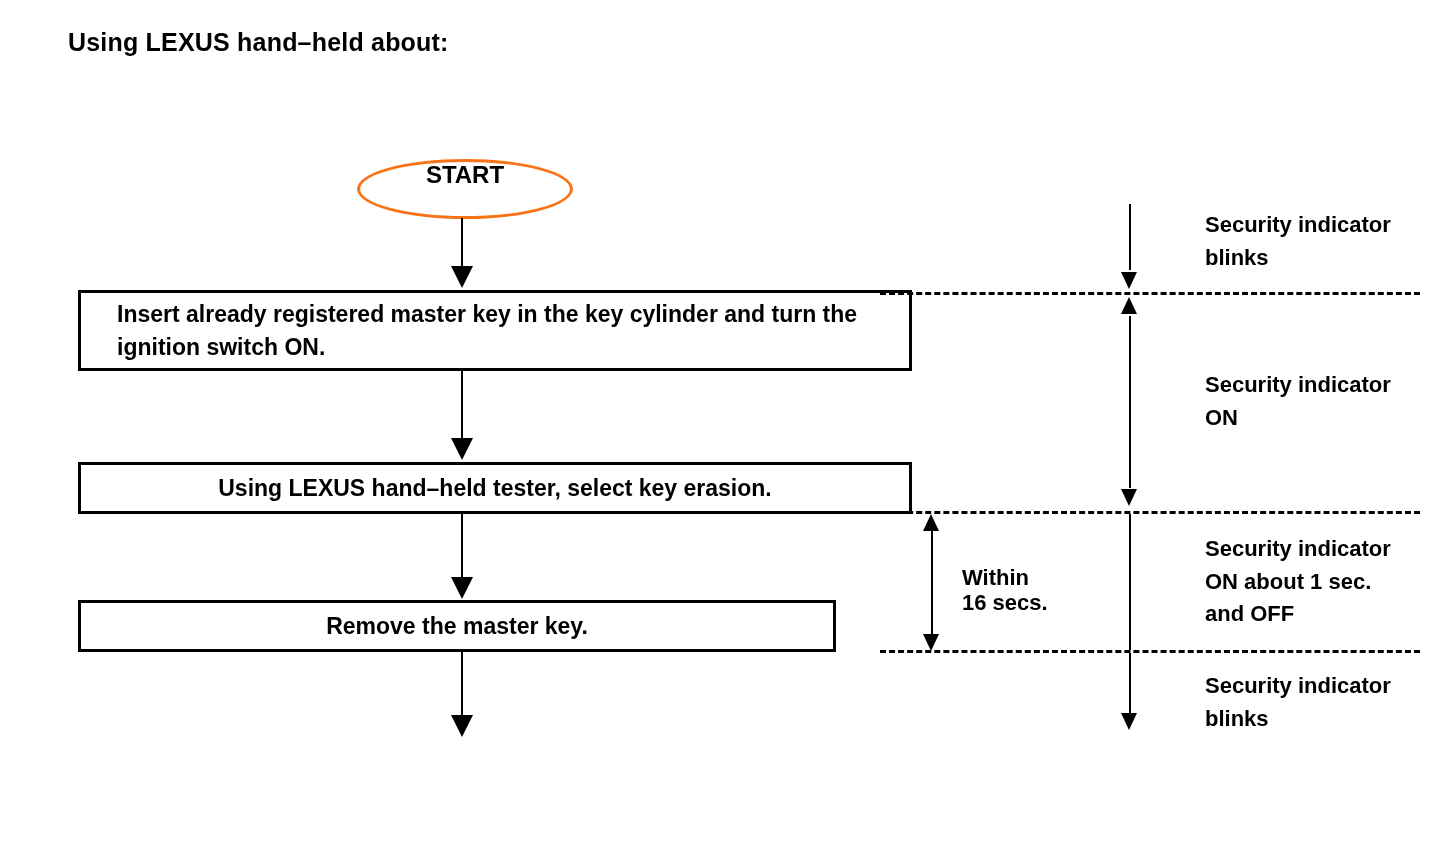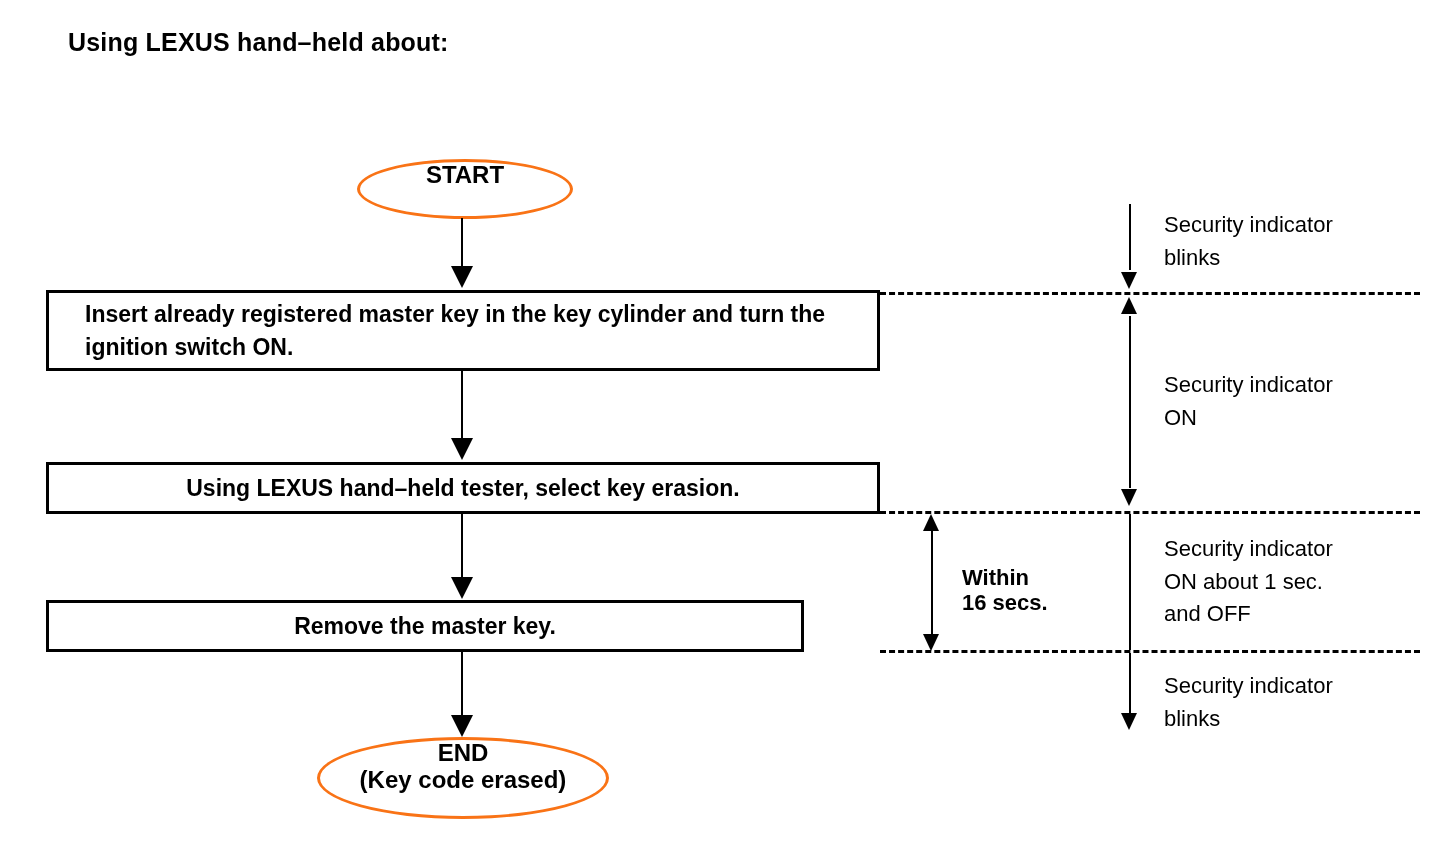--- a/index.html
+++ b/index.html
@@ -64,20 +64,21 @@
     position: absolute;
     border: 3px solid #000;
     background: #fff;
     box-sizing: border-box;
     font-size: 23px;
     font-weight: 700;
     line-height: 1.42;
     display: flex;
     flex-direction: column;
     justify-content: center;
+    margin-left: 32px;
   }
   .node-box.left-text {
     padding: 0 16px 0 36px;
     text-align: left;
   }
   .node-box.center-text {
     padding: 16px 16px;
     text-align: center;
     align-items: center;
   }
@@ -122,23 +123,24 @@
   .dashed-line {
     position: absolute;
     height: 0;
     border-top: 3px dashed #000;
   }
 
   
   .annotation {
     position: absolute;
     font-size: 22px;
-    font-weight: 400;
+    font-weight: 700;
     line-height: 1.48;
     white-space: pre-line;
+    margin-left: 41px;
   }
   .span-label {
     position: absolute;
     font-size: 22px;
     font-weight: 700;
     line-height: 1.5;
     white-space: pre-line;
     text-align: left;
   }
 </style>
@@ -170,24 +172,20 @@
   <div class="conn" style="left:461px; top:514px; height:68px;"></div>
   <div class="arrowhead-down" style="left:451px; top:577px;"></div>
 
   <div class="node-box box-remove center-text">
     <span>Remove the master key.</span>
   </div>
 
   <div class="conn" style="left:461px; top:652px; height:70px;"></div>
   <div class="arrowhead-down" style="left:451px; top:715px;"></div>
 
-  <div class="node-ellipse node-end">
-    <span>END</span>
-    <span class="end-line2">(Key code erased)</span>
-  </div>
 
   <div class="dashed-line" style="left:880px; top:292px; width:540px;"></div>
   <div class="dashed-line" style="left:880px; top:511px; width:540px;"></div>
   <div class="dashed-line" style="left:880px; top:650px; width:540px;"></div>
 
   <div class="conn" style="left:1129px; top:204px; height:66px;"></div>
   <div class="arrowhead-down small" style="left:1121px; top:272px;"></div>
   <div class="arrowhead-up small" style="left:1121px; top:297px;"></div>
 
   <div class="conn" style="left:1129px; top:316px; height:172px;"></div>

